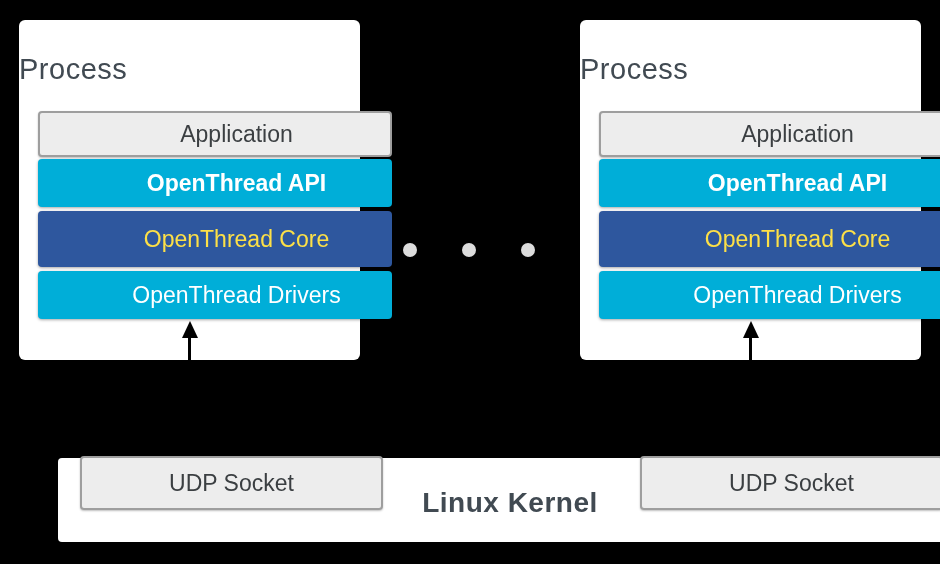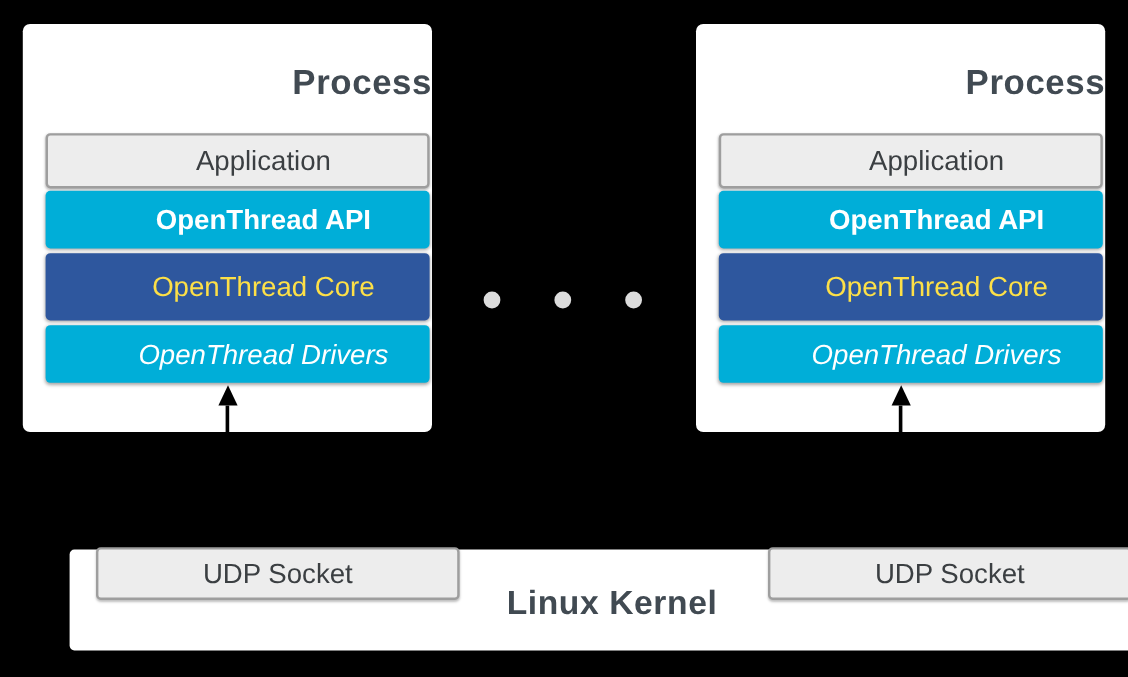--- a/index.html
+++ b/index.html
@@ -21,48 +21,48 @@
     border-radius: 6px;
     box-shadow: 0 2px 6px rgba(0,0,0,0.6);
   }
   .process-card.left  { left: 19px; }
   .process-card.right { left: 580px; }
   .process-title {
     position: absolute;
     top: 33px;
     left: 0;
     width: 100%;
-    text-align: right;
+    text-align: left;
     font-size: 29px;
-    font-weight: 700;
+    font-weight: 400;
     color: var(--title-color, #414a52);
     letter-spacing: 0.5px;
   }
   .layer {
     position: absolute;
     left: 19px;
-    width: 320px;
+    width: 354px;
     border-radius: 4px;
     display: flex;
     align-items: center;
     justify-content: center;
     font-size: 23px;
     padding-left: 43px;
   }
   .layer.app {
     top: 91px;
     height: 46px;
     background: var(--light-gray-fill, #ededed);
     border: 2px solid var(--gray-border, #9e9e9e);
     color: var(--dark-text, #3b3f42);
     box-shadow: 0 1px 2px rgba(0,0,0,0.25);
   }
   .layer.api     { top: 139px; height: 48px; background: var(--cyan, #00aed8); color: #fff; box-shadow: 0 1px 3px rgba(0,0,0,0.35); font-weight: bold; }
   .layer.core    { top: 191px; height: 56px; background: var(--blue, #2e579e); color: #fde047; box-shadow: 0 1px 3px rgba(0,0,0,0.35); }
-  .layer.drivers { top: 251px; height: 48px; background: var(--cyan, #00aed8); color: #fff; box-shadow: 0 1px 3px rgba(0,0,0,0.35); font-style: italic; }
+  .layer.drivers { top: 251px; height: 48px; background: var(--cyan, #00aed8); color: #fff; box-shadow: 0 1px 3px rgba(0,0,0,0.35); }
   .up-arrow {
     position: absolute;
     top: 301px;
     left: 50%;
     transform: translateX(-50%);
     width: 18px;
     height: 39px;
     display: flex;
     flex-direction: column;
     align-items: center;
@@ -114,21 +114,21 @@
     padding-top: 6px;
     font-size: 28px;
     font-weight: 700;
     color: var(--title-color, #414a52);
     letter-spacing: 0.5px;
   }
   .udp-socket {
     position: absolute;
     top: -2px;
     width: 303px;
-    height: 44px;
+    height: 54px;
     background: var(--light-gray-fill, #ededed);
     border: 2px solid var(--gray-border, #9e9e9e);
     border-radius: 4px;
     display: flex;
     align-items: center;
     justify-content: center;
     font-size: 23px;
     color: var(--dark-text, #3b3f42);
     box-shadow: 0 1px 2px rgba(0,0,0,0.25);
   }

